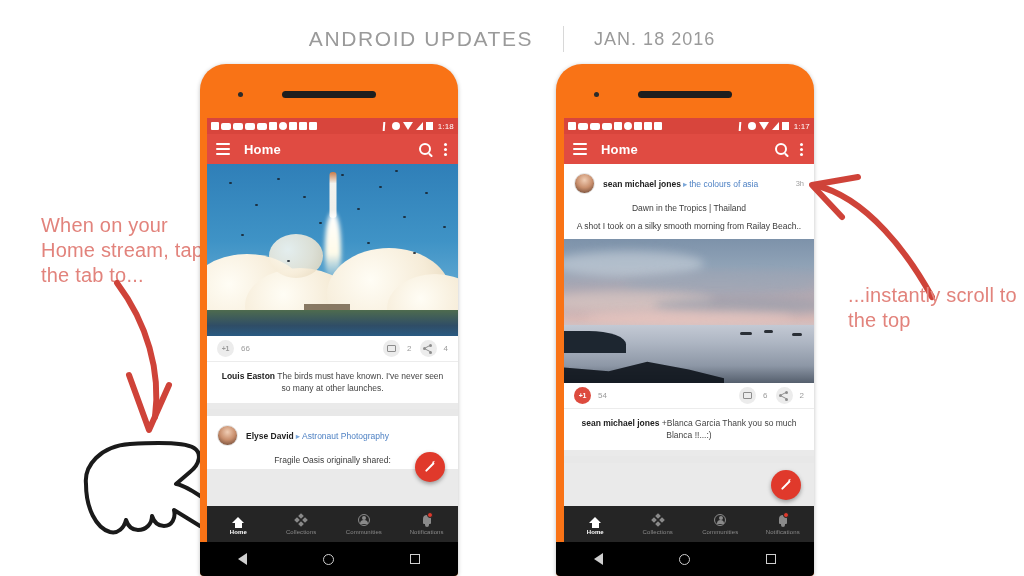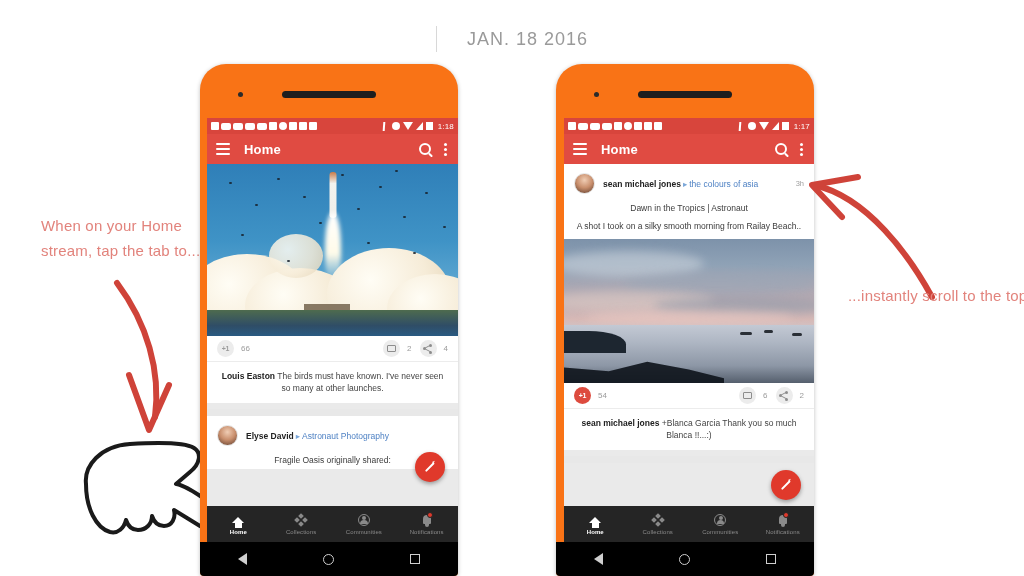--- a/index.html
+++ b/index.html
@@ -25,21 +25,21 @@
   }
   .hdr-date{
     font-size:18px;letter-spacing:1.0px;color:#9a9a9a;
     font-weight:400;padding-left:30px;
   }
 
   
   .anno{
     position:absolute;
     color:#e2837c;
-    font-size:15px;
+    font-size:20px;
     line-height:25px;
     letter-spacing:0.2px;
   }
   .anno-left{left:41px;top:213px;width:180px;}
   .anno-right{left:848px;top:283px;width:180px;}
 
   .arrow-left{position:absolute;left:105px;top:275px;}
   .arrow-right{position:absolute;left:800px;top:165px;}
   .hand{position:absolute;left:78px;top:432px;}
 
@@ -325,20 +325,21 @@
     width:0;height:0;border-top:6px solid transparent;border-bottom:6px solid transparent;
     border-right:9px solid #cfcfcf;
   }
   .sk-home{width:11px;height:11px;border:1.6px solid #cfcfcf;border-radius:50%;box-sizing:border-box;}
   .sk-recent{width:10px;height:10px;border:1.6px solid #cfcfcf;box-sizing:border-box;}
 </style>
 </head>
 <body>
 
 <div class="header">
+  <div class="hdr-title">ANDROID UPDATES</div>
   <div class="hdr-sep"></div>
   <div class="hdr-date">JAN. 18 2016</div>
 </div>
 
 <div class="anno anno-left">When on your Home stream, tap the tab to...</div>
 
 <svg class="arrow-left" width="110" height="165" viewBox="0 0 110 165">
   <path d="M12 8 C 42 48, 56 96, 50 142" stroke="#cf4339" stroke-width="6" fill="none" stroke-linecap="round"></path>
   <path d="M24 100 L 44 155 L 64 110" stroke="#cf4339" stroke-width="6" fill="none" stroke-linecap="round" stroke-linejoin="round"></path>
 </svg>
@@ -563,21 +564,21 @@
       <div class="card">
 
         <div class="post-hd">
           <div class="avatar"></div>
           <div class="post-hd-txt">
             <b>sean michael jones</b><span class="arrowsep">▸</span><span class="coll">the colours of asia</span>
           </div>
           <div class="post-age">3h</div>
         </div>
 
-        <div class="post-line">Dawn in the Tropics | Astronaut</div>
+        <div class="post-line">Dawn in the Tropics | Thailand</div>
         <div class="post-line" style="padding-bottom:7px;">A shot I took on a silky smooth morning from Railay Beach..</div>
 
         <div class="photo-beach">
           <div class="bh-cloud" style="left:-10px;top:12px;width:150px;height:26px;background:#cfd6de;"></div>
           <div class="bh-cloud" style="left:60px;top:34px;width:190px;height:22px;background:#9aa6b6;"></div>
           <div class="bh-cloud" style="left:-20px;top:52px;width:170px;height:20px;background:#e0cfc8;"></div>
           <div class="bh-cloud" style="left:90px;top:58px;width:180px;height:18px;background:#8e9aaa;"></div>
           <div class="bh-cloud" style="left:20px;top:72px;width:210px;height:14px;background:#e8c8c2;opacity:.7;"></div>
           <div class="bh-sea"></div>
           <div class="bh-land"></div>

